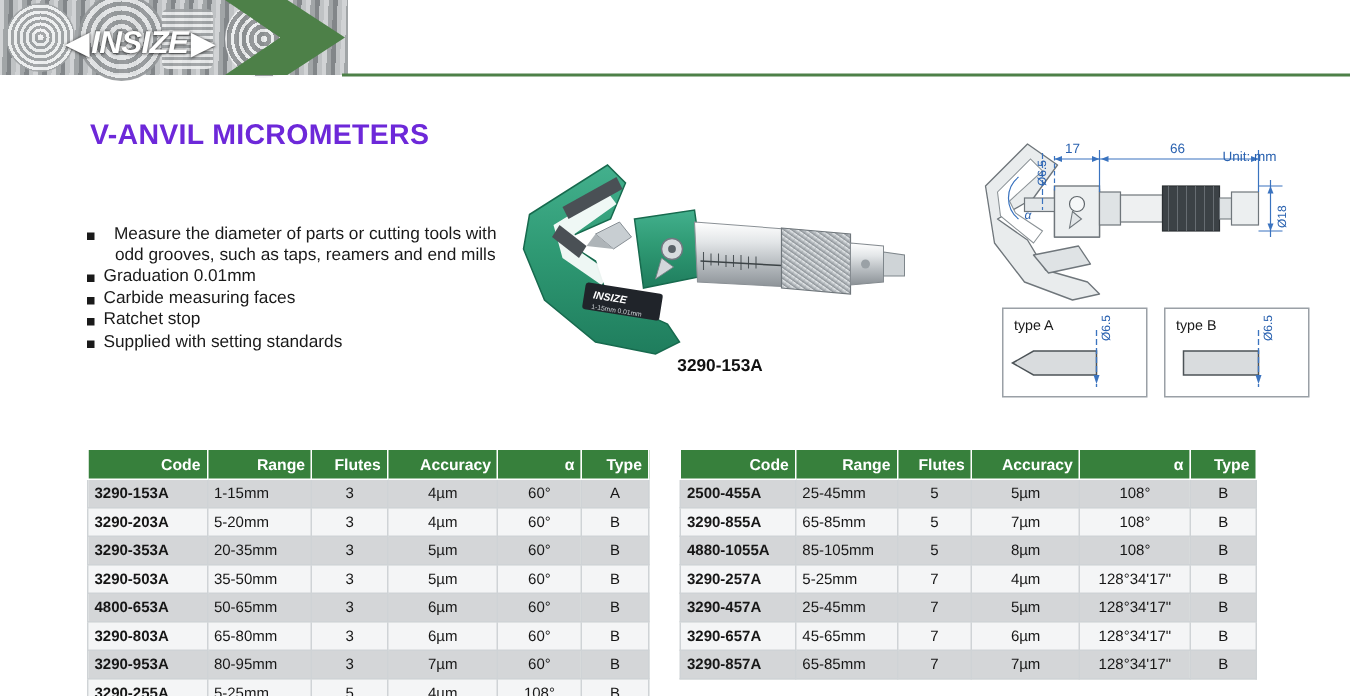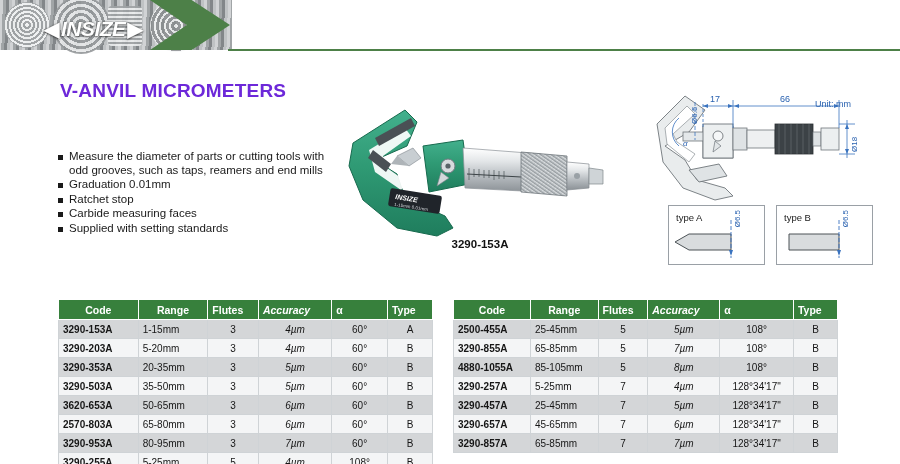--- a/index.html
+++ b/index.html
@@ -52,21 +52,21 @@
     color:#ffffff;
     text-shadow:0 0 2px rgba(0,0,0,.55), 0 1px 2px rgba(0,0,0,.5);
     display:flex;align-items:center;gap:2px;white-space:nowrap;
   }
   #logo .arrow{font-style:normal;font-size:20px;line-height:1;}
   
   #page-title{
     position:absolute;left:60px;top:80px;
     font-size:19px;font-weight:bold;letter-spacing:.2px;color:#6d28d9;
   }
-  #features{position:absolute;left:58px;top:150px;width:280px;}
+  #features{position:absolute;left:58px;top:150px;width:280px;text-align:center;}
   .feature{display:flex;align-items:flex-start;margin-bottom:1px;}
   .feature .bullet{
     width:5px;height:5px;background:#1a1a1a;margin:5px 6px 0 0;flex:0 0 auto;
   }
   .feature .ftext{font-size:11.5px;line-height:13.5px;color:#1a1a1a;}
   
   #product{position:absolute;left:345px;top:88px;width:270px;height:170px;}
   #product-caption{
     position:absolute;left:345px;top:238px;width:270px;text-align:center;
     font-size:11.5px;font-weight:bold;color:#111;
@@ -87,34 +87,34 @@
   }
   
   table.spec{
     position:absolute;border-collapse:collapse;font-size:10px;
     background:#ffffff;
   }
   #table-left{left:58px;top:299px;width:375px;}
   #table-right{left:453px;top:299px;width:385px;}
   table.spec th{
     background:#37803c;color:#ffffff;font-weight:bold;font-size:10.5px;
-    padding:3px 4px;text-align:center;border:1px solid #ffffff;height:13px;
-  }
-  table.spec th.c{text-align:left;}
+    padding:3px 4px;text-align:right;border:1px solid #ffffff;height:13px;
+  }
+  table.spec th.c{text-align:right;}
   table.spec td{
     padding:2px 4px;border:1px solid #cfd3d6;height:14px;color:#161616;
   }
   table.spec td.code{font-weight:bold;text-align:left;}
   table.spec td.c{text-align:center;}
   table.spec tbody tr:nth-child(odd) td{background:#d4d6d8;}
   table.spec tbody tr:nth-child(even) td{background:#f4f5f6;}
   .col-code{width:85px;}
   .col-range{width:70px;}
   .col-flutes{width:45px;}
-  .col-acc{width:70px;font-style:italic;}
+  .col-acc{width:70px;}
   .col-alpha{width:55px;}
   .col-type{width:40px;}
   #table-right .col-alpha{width:72px;}
 </style>
 </head>
 <body>
 
 <div id="header">
   <div id="header-photo">
     <div class="blob b1"></div>
@@ -137,25 +137,25 @@
   <div class="feature">
     <span class="bullet"></span>
     <span class="ftext">Measure the diameter of parts or cutting tools with odd grooves, such as taps, reamers and end mills</span>
   </div>
   <div class="feature">
     <span class="bullet"></span>
     <span class="ftext">Graduation 0.01mm</span>
   </div>
   <div class="feature">
     <span class="bullet"></span>
-    <span class="ftext">Ratchet stop</span>
+    <span class="ftext">Carbide measuring faces</span>
   </div>
   <div class="feature">
     <span class="bullet"></span>
-    <span class="ftext">Carbide measuring faces</span>
+    <span class="ftext">Ratchet stop</span>
   </div>
   <div class="feature">
     <span class="bullet"></span>
     <span class="ftext">Supplied with setting standards</span>
   </div>
 </div>
 
 <svg id="product" viewBox="0 0 270 170">
   <defs>
     <linearGradient id="gGreen" x1="0" y1="0" x2="0" y2="1">
@@ -350,29 +350,29 @@
       </tr>
       <tr>
         <td class="code col-code">3290-503A</td>
         <td class="col-range">35-50mm</td>
         <td class="c col-flutes">3</td>
         <td class="c col-acc">5µm</td>
         <td class="c col-alpha">60°</td>
         <td class="c col-type">B</td>
       </tr>
       <tr>
-        <td class="code col-code">3620-653A</td>
+        <td class="code col-code">4800-653A</td>
         <td class="col-range">50-65mm</td>
         <td class="c col-flutes">3</td>
         <td class="c col-acc">6µm</td>
         <td class="c col-alpha">60°</td>
         <td class="c col-type">B</td>
       </tr>
       <tr>
-        <td class="code col-code">2570-803A</td>
+        <td class="code col-code">3290-803A</td>
         <td class="col-range">65-80mm</td>
         <td class="c col-flutes">3</td>
         <td class="c col-acc">6µm</td>
         <td class="c col-alpha">60°</td>
         <td class="c col-type">B</td>
       </tr>
       <tr>
         <td class="code col-code">3290-953A</td>
         <td class="col-range">80-95mm</td>
         <td class="c col-flutes">3</td>

